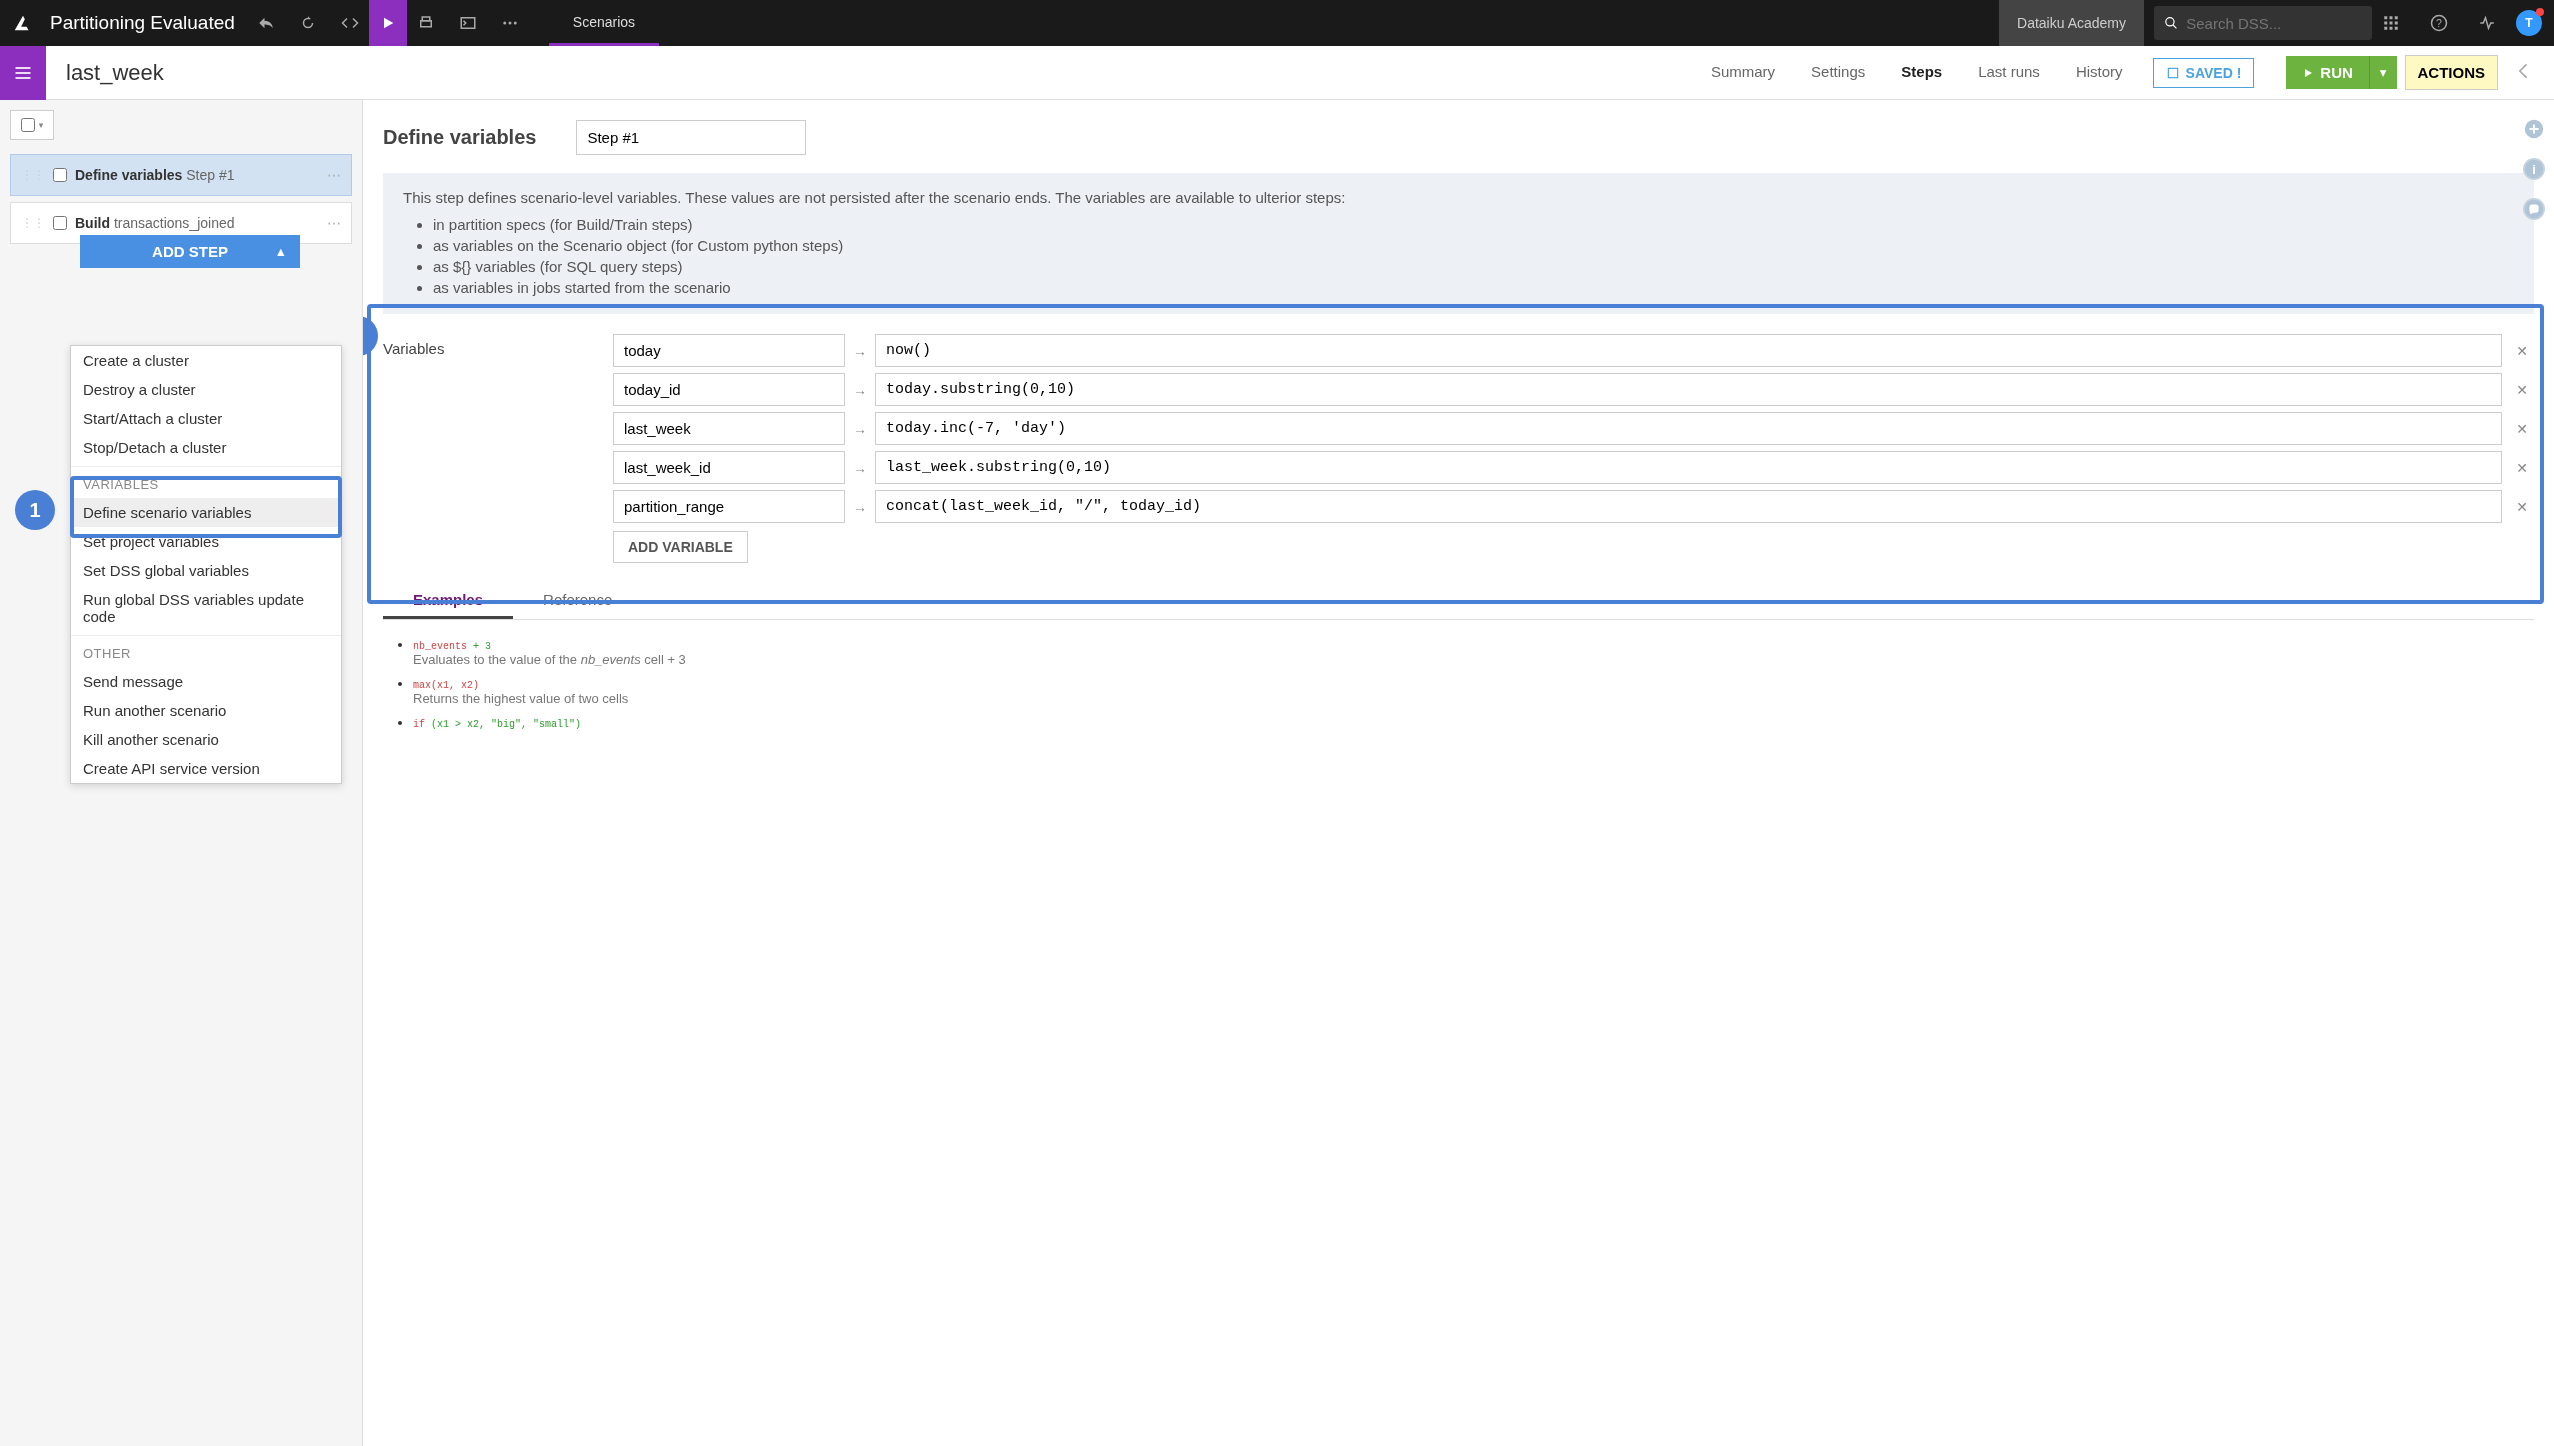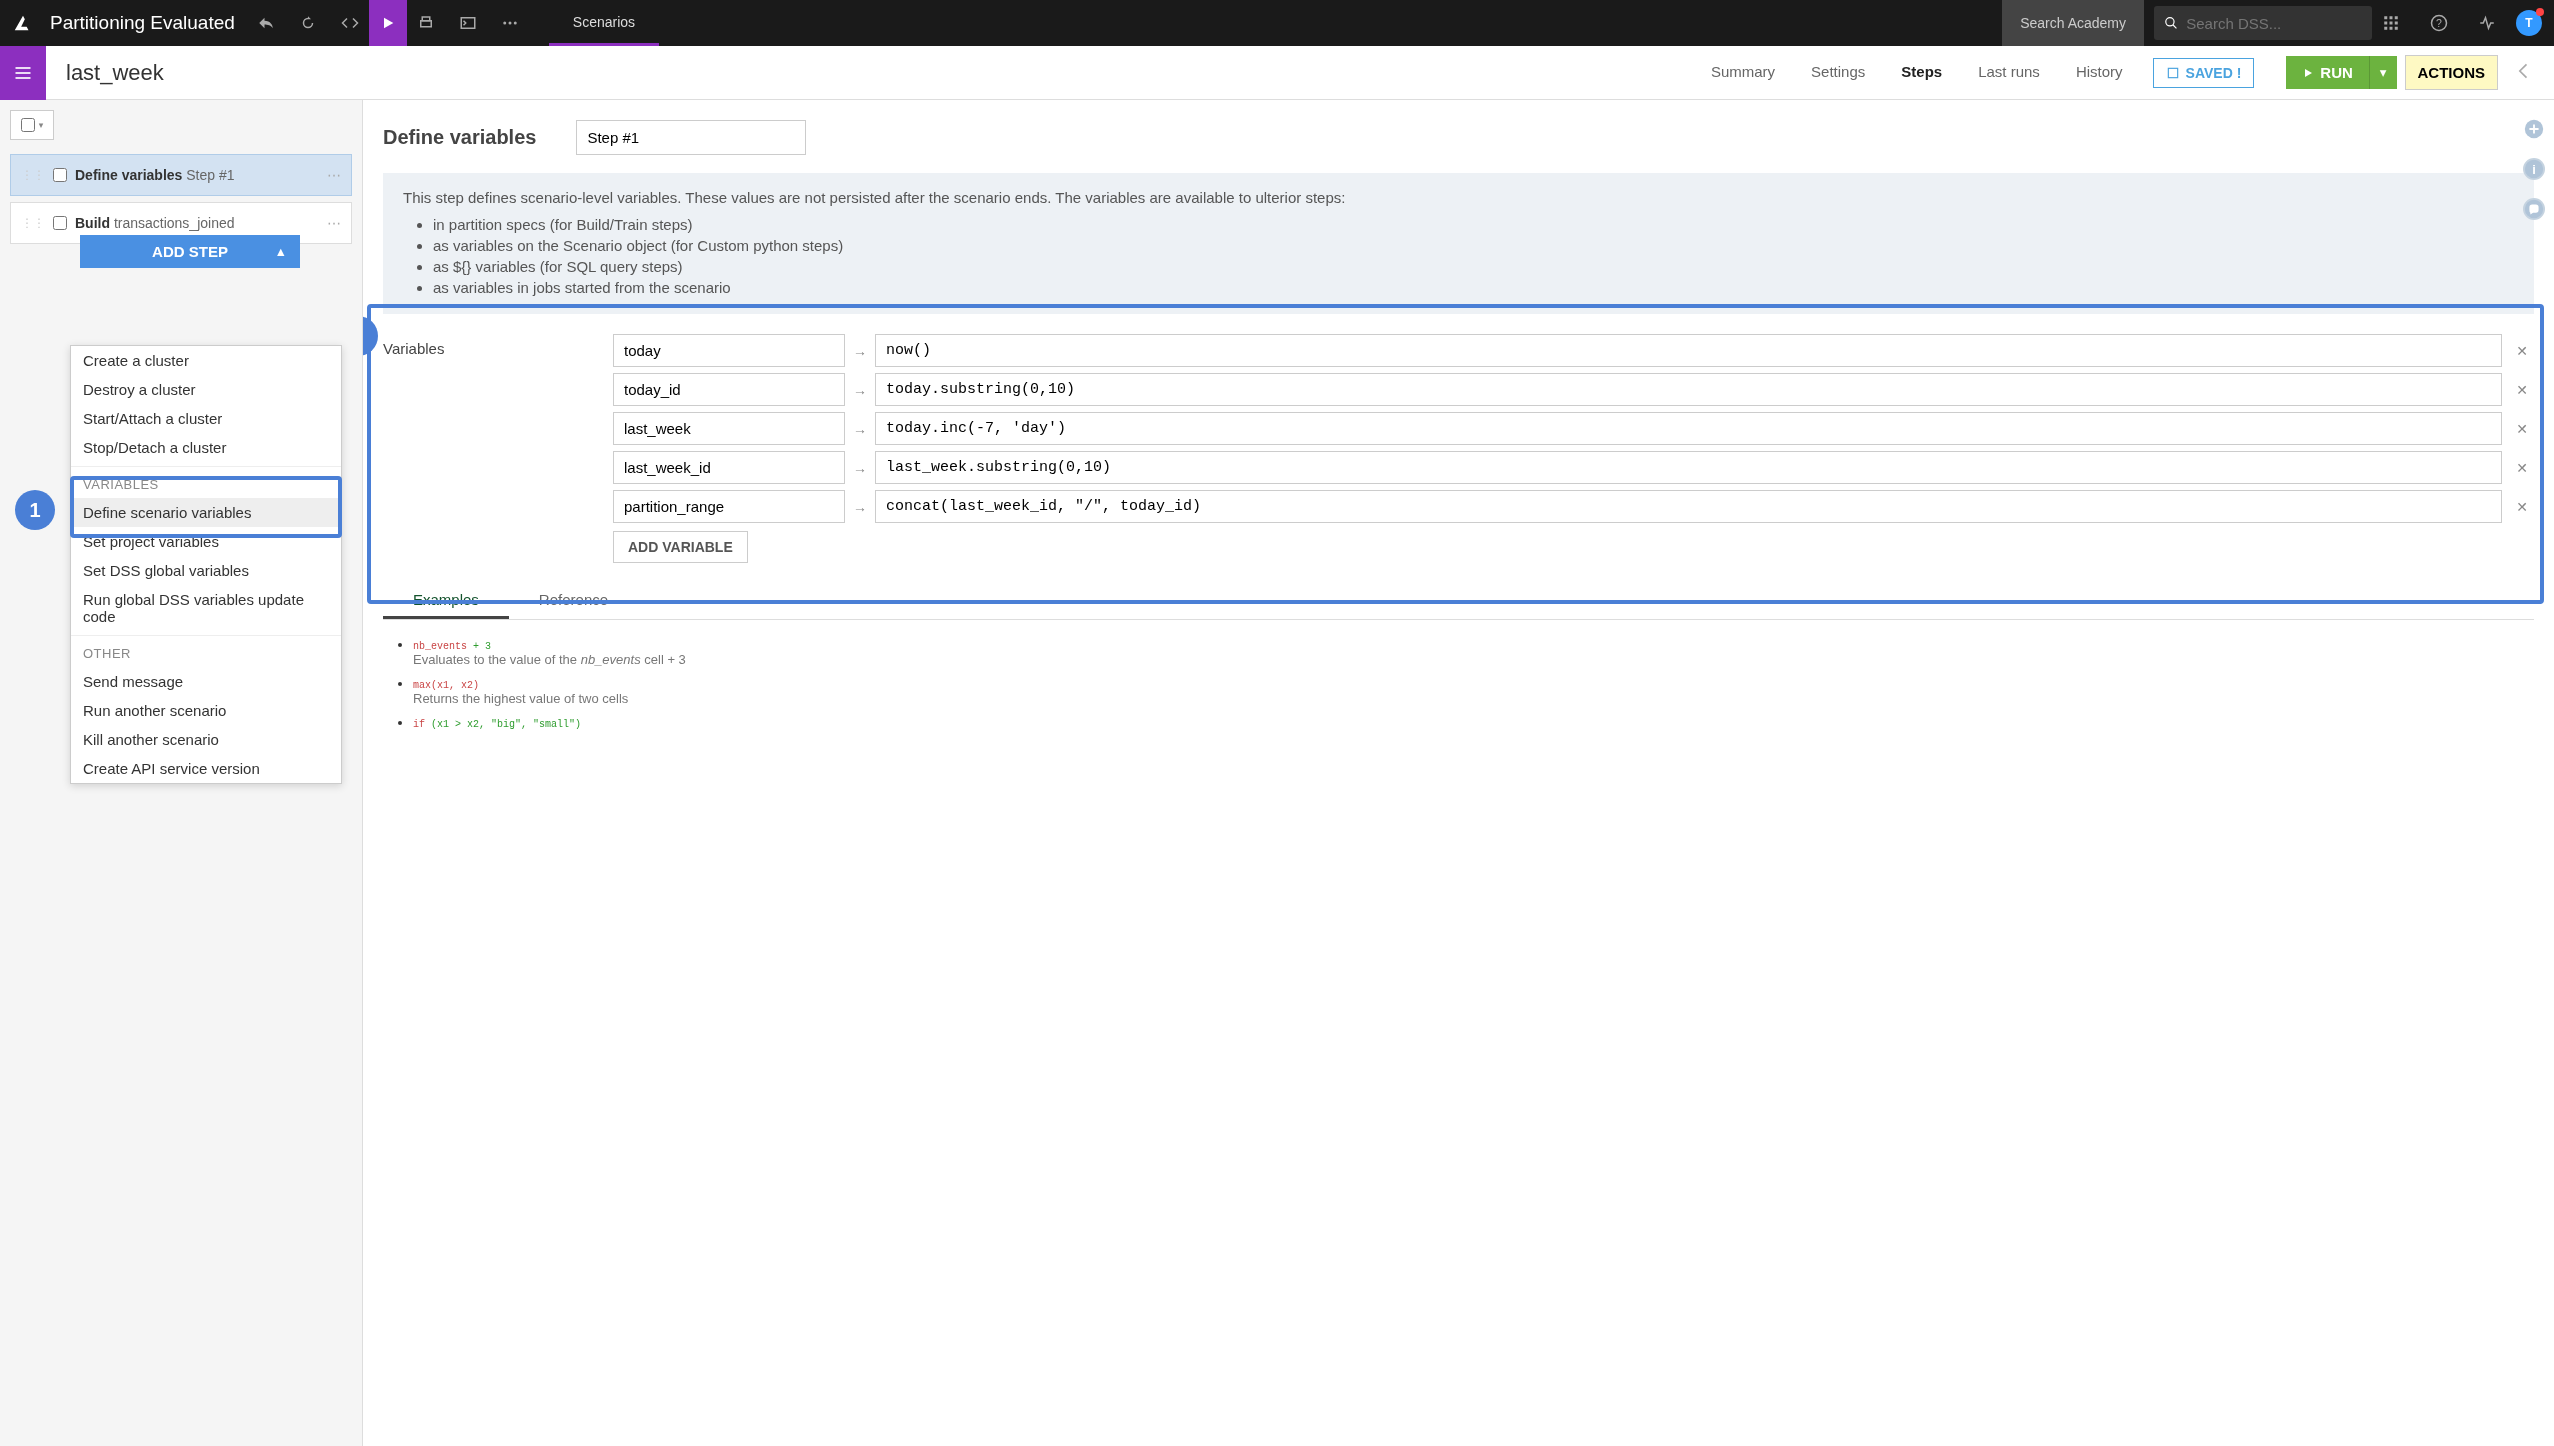--- a/index.html
+++ b/index.html
@@ -93,21 +93,21 @@
 .var-row { display: flex; align-items: center; gap: 8px; }
 .var-row input[type=text] { border: 1px solid #ccc; padding: 7px 10px; font-size: 15px; }
 .var-row .var-name { width: 232px; }
 .var-row .var-value { flex: 1; font-family: 'Courier New', monospace; font-size: 15px; }
 .var-arrow { color: #888; }
 .var-remove { color: #888; cursor: pointer; padding: 0 6px; font-size: 14px; }
 .add-var-btn { border: 1px solid #ccc; background: #fff; padding: 7px 14px; cursor: pointer; font-size: 14px; font-weight: 600; margin-top: 8px; color: #555; }
 
 .examples-tabs { display: flex; border-bottom: 1px solid #ddd; margin-top: 20px; }
 .examples-tab { padding: 8px 30px; cursor: pointer; color: #666; font-size: 15px; }
-.examples-tab.active { border-bottom: 3px solid #444; color: #14532d; font-weight: 400; }
+.examples-tab.active { border-bottom: 3px solid #444; color: #701a75; font-weight: 700; }
 .examples-list { padding: 12px 0; }
 .examples-list ul { list-style: disc; padding-left: 30px; }
 .examples-list li { padding: 4px 0; }
 .examples-list code { font-family: 'Courier New', monospace; font-size: 10px; }
 .code-red { color: #c94444; }
 .code-grn { color: #2d9c2d; }
 .example-desc { font-size: 13px; color: #777; padding-left: 0px; }
 .example-desc em { font-style: italic; }
 
 
@@ -165,21 +165,21 @@
             <circle cx="5" cy="12" r="2"></circle>
             <circle cx="12" cy="12" r="2"></circle>
             <circle cx="19" cy="12" r="2"></circle>
           </svg>
         </div>
     </div>
     <div class="top-tabs">
       <div class="top-tab active">Scenarios</div>
     </div>
   </div>
-  <div class="academy">Search Academy</div>
+  <div class="academy">Dataiku Academy</div>
   <div class="search-box">
     <svg viewBox="0 0 24 24">
         <circle cx="10" cy="10" r="7" fill="none" stroke="currentColor" stroke-width="2"></circle>
         <path d="M15 15 L21 21" stroke="currentColor" stroke-width="2"></path>
       </svg>
     <input type="text" placeholder="Search DSS..." style="">
   </div>
   <div class="topbar-right">
     <div class="top-icon">
         <svg viewBox="0 0 24 24">

